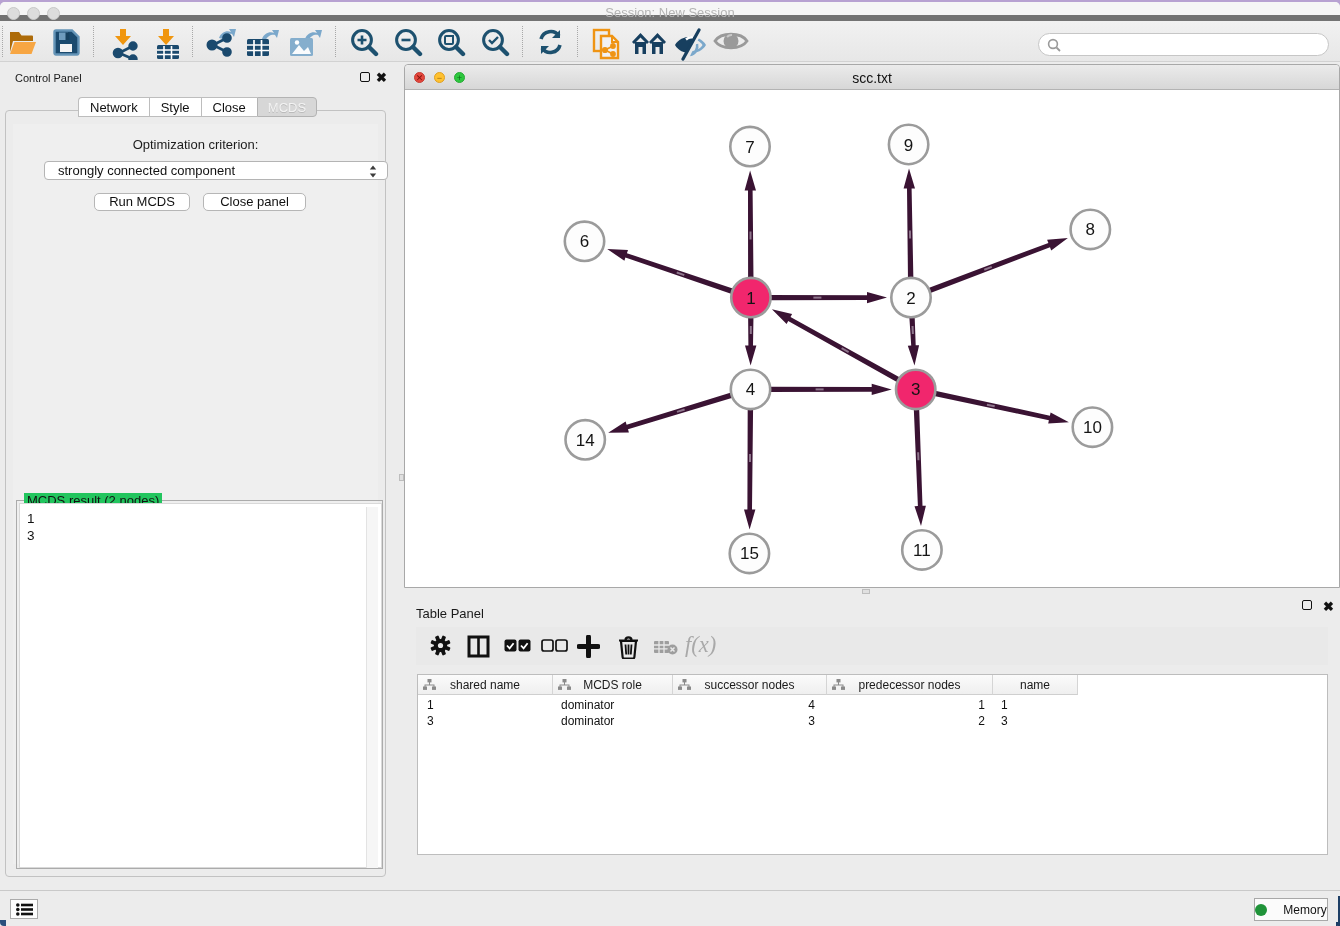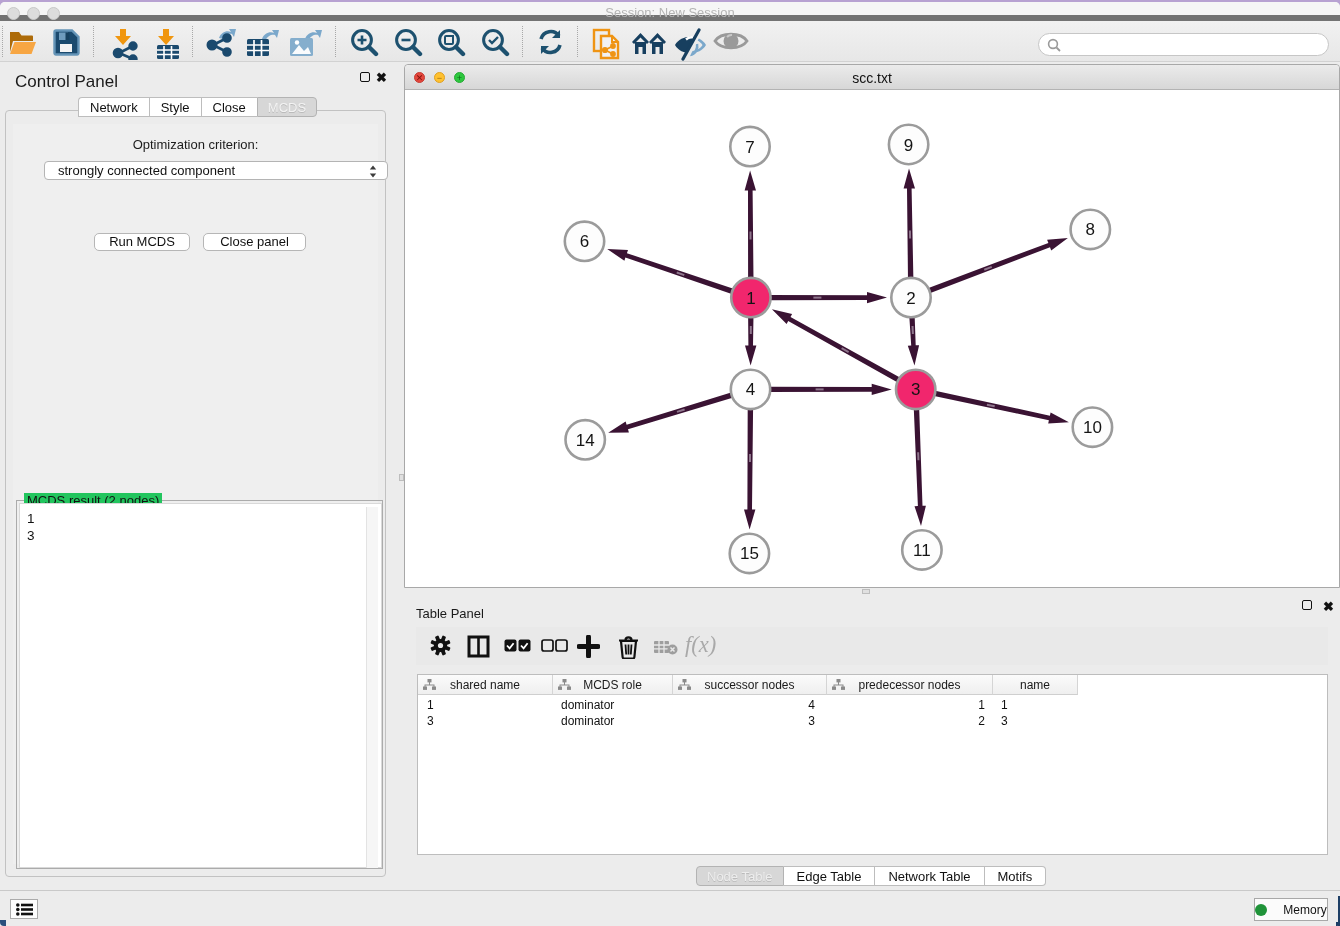--- a/index.html
+++ b/index.html
@@ -7,31 +7,31 @@
 body { font-family:"Liberation Sans", sans-serif; background:#b8a2d2; position:relative; }
 .win { position:absolute; left:0; top:2px; width:1340px; height:924px; background:#ececec; border-radius:5px 5px 0 0; }
 .titlebar { position:absolute; left:0; top:2px; width:1340px; height:20px; background:#f6f6f6; border-radius:5px 5px 0 0; border-bottom:7px solid #737373;}
 .tl { position:absolute; top:5px; width:13px; height:13px; border-radius:50%; background:#dcdcdc; border:1px solid #c8c8c8; }
 .title { position:absolute; top:3px; left:0; width:100%; text-align:center; font-size:13px; color:#b4b4b4; }
 .toolbar { position:absolute; left:0; top:21px; width:1340px; height:41px; background:linear-gradient(#f1f1f1,#e7e7e7); border-bottom:1px solid #d2d2d2; }
 .tsep { position:absolute; top:5px; height:31px; width:0; border-left:1px dotted #a8a8a8; }
 .ticon { position:absolute; top:7px; }
 
 #cp { position:absolute; left:0; top:62px; width:391px; height:828px; background:#ececec; }
-#cp-h { position:absolute; left:15px; top:10px; font-size:17px; color:#1a1a1a; }
+#cp-h { position:absolute; left:15px; top:10px; font-size:11px; color:#1a1a1a; }
 .winbtn { position:absolute; font-size:13px; color:#111; top:8px; }
 .tabs1 { position:absolute; z-index:3; top:35px; left:78px; height:20px; display:flex; font-size:13px; }
 .tb { border:1px solid #bdbdbd; border-right:none; background:#fff; color:#111; padding:2px 11px 0 11px; height:20px; }
 .tb.first { border-radius:4px 0 0 0; }
 .tb.sel { background:#d7d7d7; color:#f3f3f3; border:1px solid #b3b3b3; border-radius:0 4px 4px 0; text-shadow:0 1px 0 #bbb; }
 #cp-pane { position:absolute; z-index:1; left:5px; top:48px; width:381px; height:767px; border:1px solid #c2c2c2; border-radius:4px; background:#ececec; }
 #cp-inner { position:absolute; left:7px; top:13px; width:365px; height:740px; background:#efefef; }
 #optlabel { position:absolute; z-index:2; left:0; top:75px; width:391px; text-align:center; font-size:13px; color:#1c1c1c; }
 #combo { position:absolute; z-index:2; left:44px; top:99px; width:344px; height:19px; background:#fff; border:1px solid #b4b4b4; border-radius:4px; font-size:13px; color:#111; line-height:17px; padding-left:13px; }
-.btn { position:absolute; z-index:2; top:131px; height:18px; background:#fff; border:1px solid #b6b6b6; border-radius:5px; font-size:13px; color:#111; text-align:center; line-height:16px;margin-top:40px; }
+.btn { position:absolute; z-index:2; top:131px; height:18px; background:#fff; border:1px solid #b6b6b6; border-radius:5px; font-size:13px; color:#111; text-align:center; line-height:16px; }
 #grp { position:absolute; z-index:2; left:16px; top:438px; width:367px; height:369px; border:1px solid #ababab; }
 #grp-label { position:absolute; left:7px; top:-8px; background:#22c55e; padding:0 3px; font-size:13px; color:#111; }
 #grp-text { position:absolute; left:2px; top:2px; width:363px; height:365px; background:#fff; border:1px solid #d9d9d9; font-size:13.5px; color:#111; padding:6px 0 0 7px; line-height:17px; }
 #grp-sb { position:absolute; right:3px; top:3px; width:12px; height:361px; background:#f6f6f6; border-left:1px solid #e3e3e3; }
 
 #nw { position:absolute; left:404px; top:64px; width:936px; height:524px; background:#fff; border:1px solid #a8a8a8; border-radius:4px 4px 0 0; }
 #nw-tb { position:absolute; left:0; top:0; width:934px; height:25px; background:linear-gradient(#ebebeb,#d7d7d7); border-bottom:1px solid #b3b3b3; border-radius:4px 4px 0 0; }
 #nw-title { position:absolute; width:100%; text-align:center; top:5px; font-size:14px; color:#111; }
 .mac { position:absolute; top:7px; width:11px; height:11px; border-radius:50%; font-size:9px; line-height:11px; text-align:center; }
 #canvas { position:absolute; left:0; top:26px; width:934px; height:496px; background:#fff; overflow:hidden; }
@@ -392,26 +392,20 @@
     <div class="td" style="left:143px; top:22px;">dominator</div>
     <div class="td" style="left:255px; top:22px; width:142px; text-align:right;">4</div>
     <div class="td" style="left:409px; top:22px; width:158px; text-align:right;">1</div>
     <div class="td" style="left:583px; top:22px;">1</div>
     <div class="td" style="left:9px; top:38px;">3</div>
     <div class="td" style="left:143px; top:38px;">dominator</div>
     <div class="td" style="left:255px; top:38px; width:142px; text-align:right;">3</div>
     <div class="td" style="left:409px; top:38px; width:158px; text-align:right;">2</div>
     <div class="td" style="left:583px; top:38px;">3</div>
   </div>
-  <div class="tabs2">
-    <div class="tb2 sel" style="padding:2px 10px 0 10px;">Node Table</div>
-      <div class="tb2">Edge Table</div>
-      <div class="tb2">Network Table</div>
-      <div class="tb2 last">Motifs</div>
-  </div>
 </div>
 
 <div id="sb">
   <div id="listbtn">
       <svg style="position:absolute;left:5px;top:3px;" width="17" height="13" viewBox="0 0 17 13">
         <g fill="#111">
           <circle cx="1.8" cy="2" r="1.8"></circle>
           <circle cx="1.8" cy="6.5" r="1.8"></circle>
           <circle cx="1.8" cy="11" r="1.8"></circle>
           <rect x="5" y="0.7" width="12" height="2.6"></rect>

